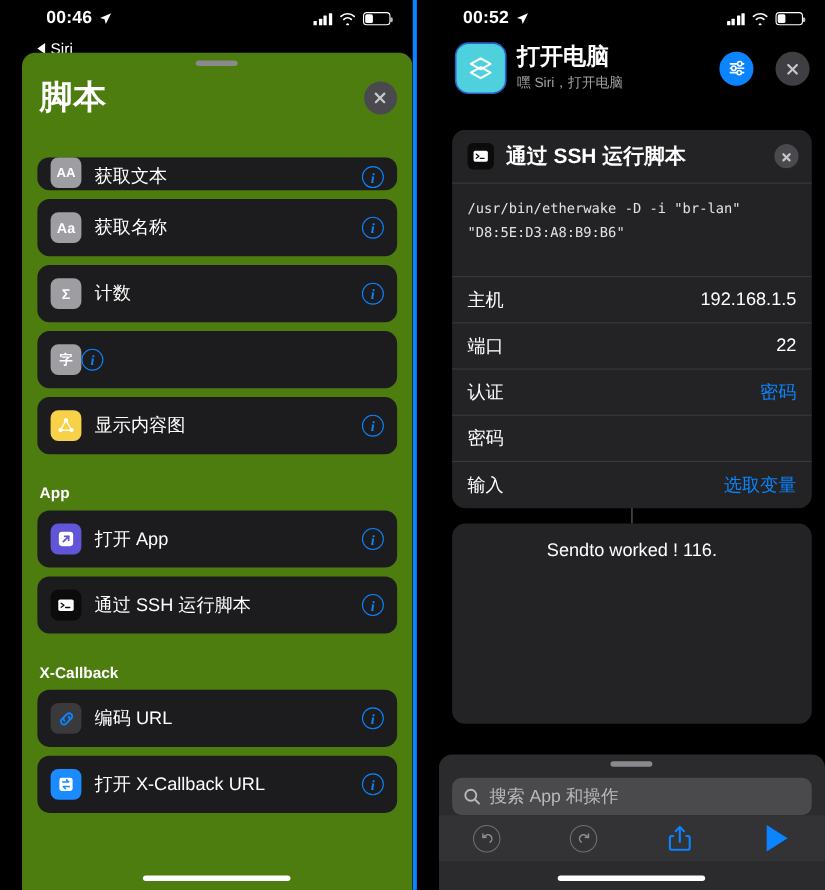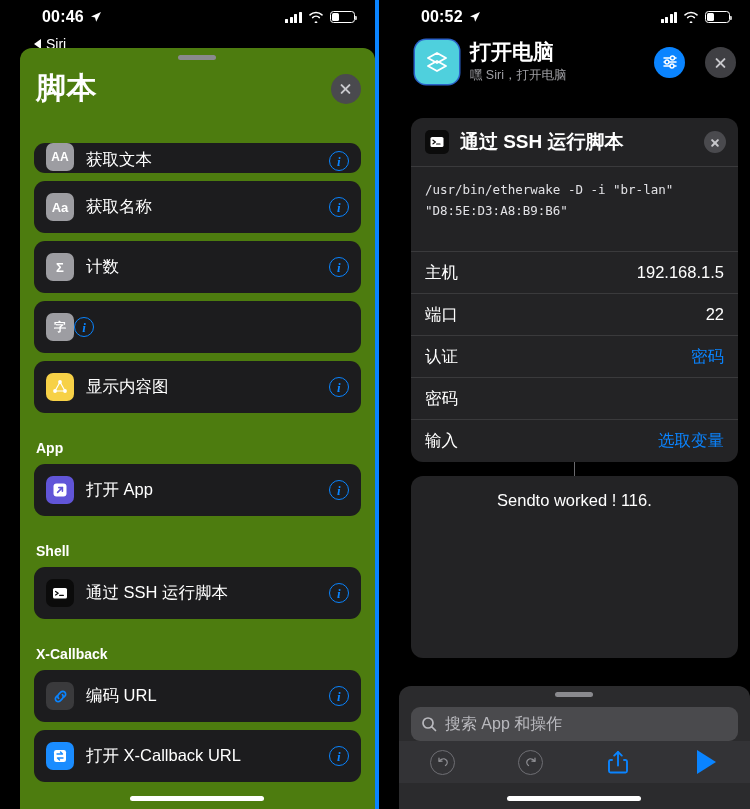--- a/index.html
+++ b/index.html
@@ -354,21 +354,20 @@
             <span class="ico purple">
               <svg width="18" height="18" viewBox="0 0 18 18">
                 <rect x="2.5" y="2.5" width="13" height="13" rx="3" fill="#fff"></rect>
                 <path d="M6.6 11.4 L11.4 6.6" stroke="#6155d8" stroke-width="1.6" stroke-linecap="round"></path>
                 <path d="M7.8 6.6 L11.4 6.6 L11.4 10.2" fill="none" stroke="#6155d8" stroke-width="1.6" stroke-linecap="round" stroke-linejoin="round"></path>
               </svg>
             </span>
             <span class="row-label">打开 App</span>
             <span class="info-btn">i</span>
           </div>
-          <div class="section-title">Shell</div>
           <div class="row">
             <span class="ico black">
               <svg width="18" height="18" viewBox="0 0 18 18">
                 <rect x="2" y="4" width="14" height="10.5" rx="1.6" fill="#fff"></rect>
                 <path d="M4.6 7.4 L7.2 9.2 L4.6 11" stroke="#0b0b0b" stroke-width="1.25" fill="none" stroke-linecap="round" stroke-linejoin="round"></path>
                 <line x1="8.6" y1="11.3" x2="12.4" y2="11.3" stroke="#0b0b0b" stroke-width="1.25" stroke-linecap="round"></line>
               </svg>
             </span>
             <span class="row-label">通过 SSH 运行脚本</span>
             <span class="info-btn">i</span>

